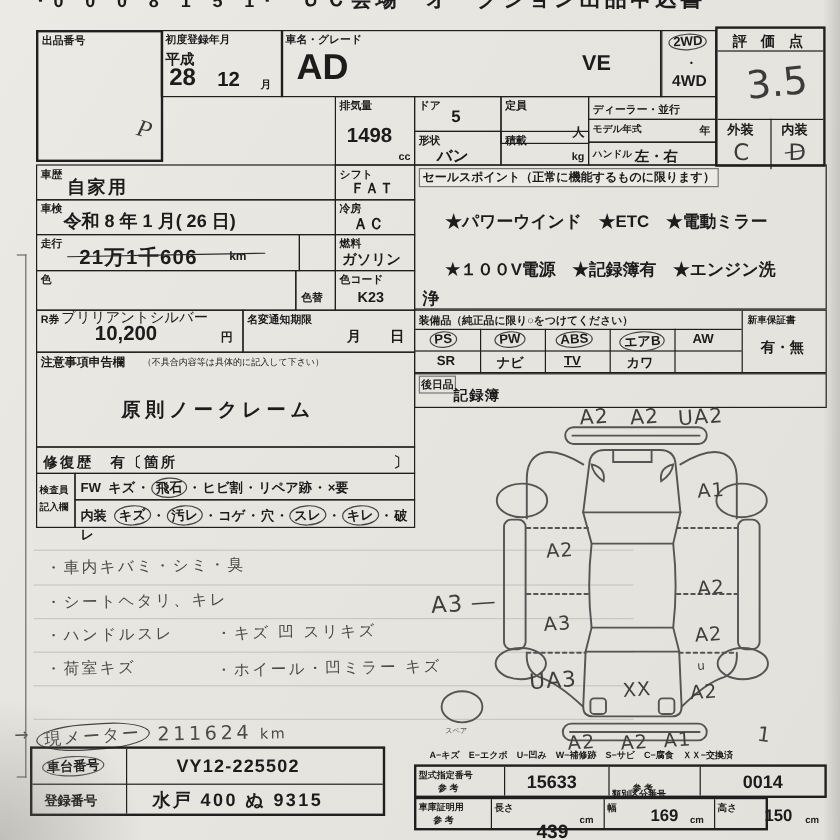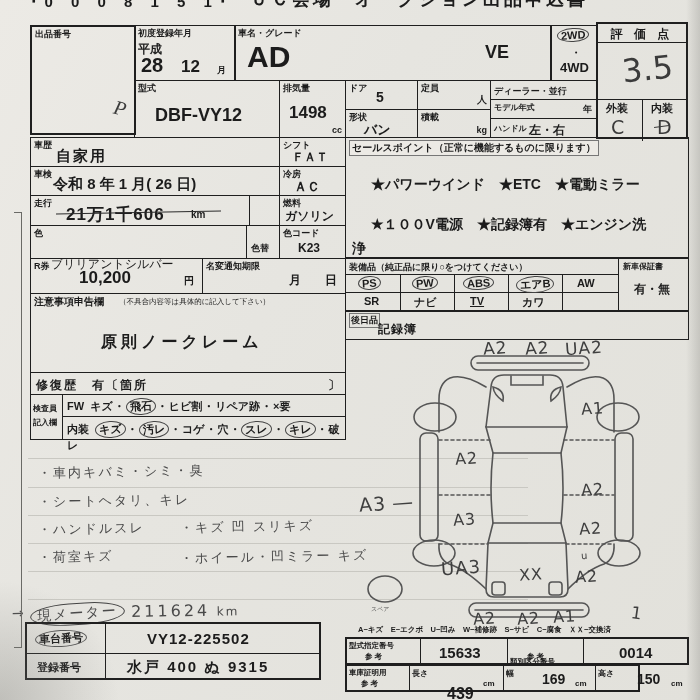--- a/index.html
+++ b/index.html
@@ -69,36 +69,32 @@
     <span class="val hand" style="left:24px;top:26px;font-size:32px;transform:rotate(-6deg);">3.5</span>
     <div style="position:absolute;left:0;top:75px;width:100%;border-top:1.5px solid #1f1f1f;"></div>
     <div style="position:absolute;left:50%;top:75px;height:42px;border-left:1.5px solid #1f1f1f;"></div>
     <span class="val" style="left:8px;top:77px;font-size:11px;">外装</span>
     <span class="val" style="left:53px;top:77px;font-size:11px;">内装</span>
     <span class="val hand" style="left:13px;top:92px;font-size:19px;">C</span>
     <span class="val hand" style="left:59px;top:92px;font-size:19px;">D</span>
     <div style="position:absolute;left:56px;top:102px;width:15px;border-top:1.6px solid #3b3b3b;transform:rotate(-8deg);"></div>
   </div>
 
-  <div class="cell" style="left:134px;top:80px;width:146px;height:58px;">
-    <span class="lbl">型式</span>
-    <span class="val" style="left:20px;top:24px;font-size:18px;">DBF-VY12</span>
-  </div>
 
   <div class="cell" style="left:279px;top:80px;width:67px;height:58px;">
     <span class="lbl">排気量</span>
     <span class="val" style="left:9px;top:22px;font-size:17px;">1498</span>
     <span class="unit" style="right:3px;bottom:2px;">cc</span>
   </div>
 
   <div class="cell" style="left:345px;top:80px;width:73px;height:30px;">
     <span class="lbl">ドア</span>
     <span class="val" style="left:30px;top:8px;font-size:14px;">5</span>
   </div>
-  <div class="cell" style="left:417px;top:80px;width:74px;height:30px;">
+  <div class="cell" style="left:417px;top:80px;width:74px;height:40px;">
     <span class="lbl">定員</span>
     <span class="unit" style="right:3px;bottom:2px;font-size:10px;">人</span>
   </div>
   <div class="cell" style="left:345px;top:109px;width:73px;height:29px;">
     <span class="lbl">形状</span>
     <span class="val" style="left:18px;top:11px;font-size:13px;">バン</span>
   </div>
   <div class="cell" style="left:417px;top:109px;width:74px;height:29px;">
     <span class="lbl">積載</span>
     <span class="unit" style="right:3px;bottom:2px;font-size:9px;">kg</span>

